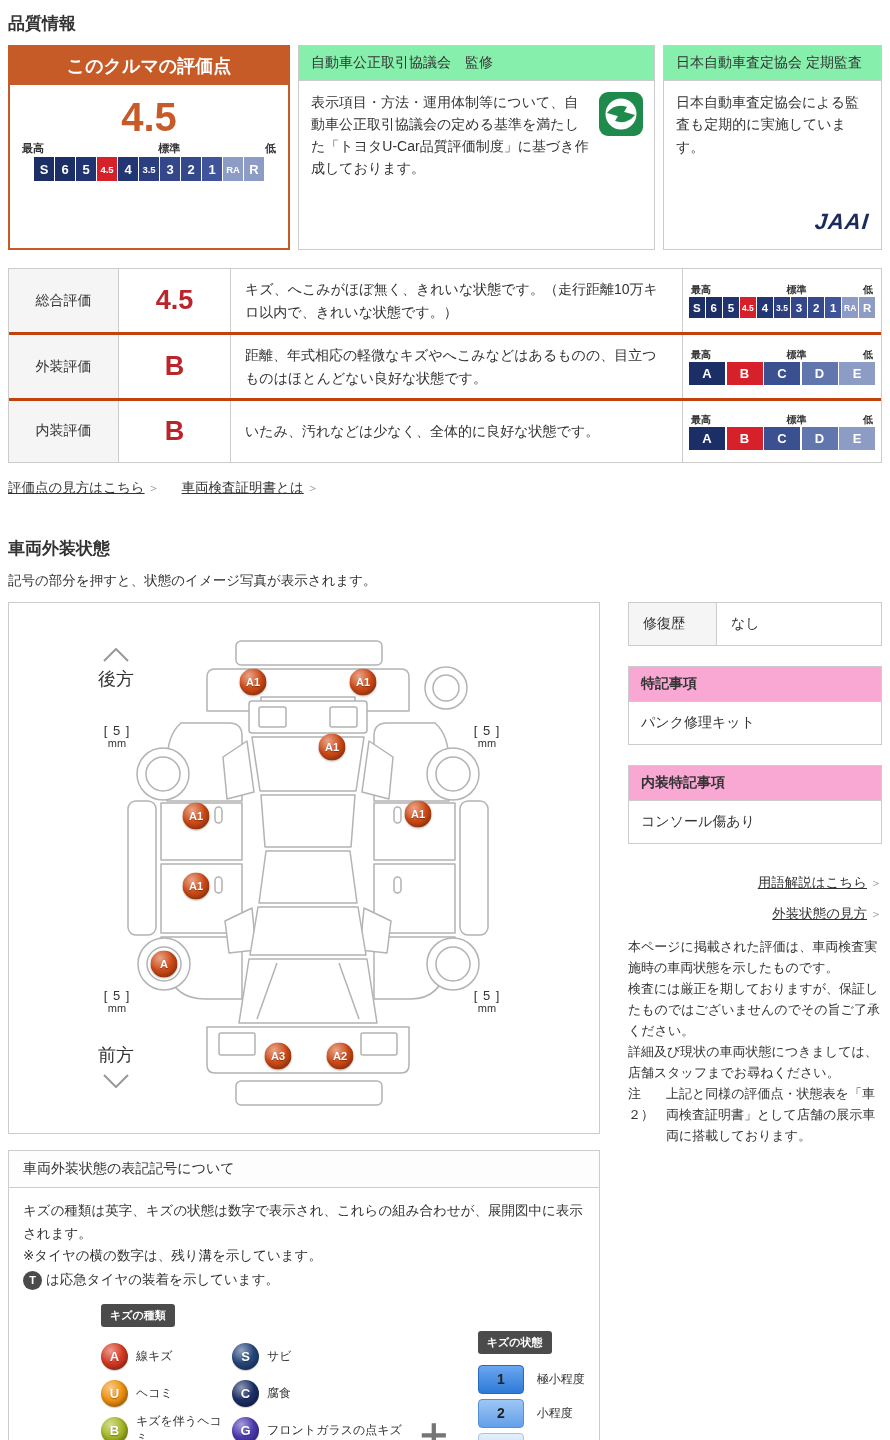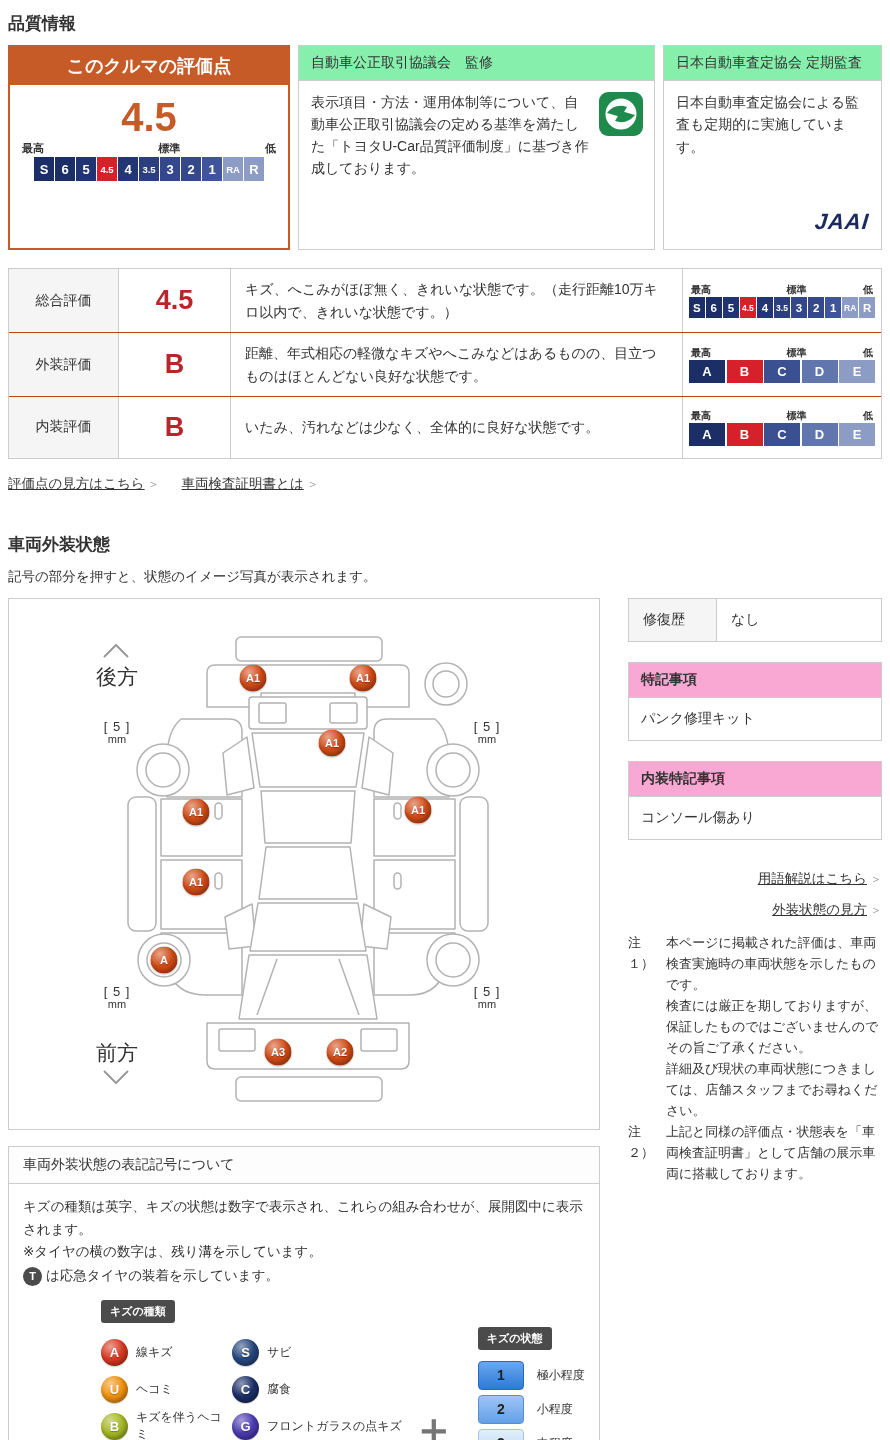--- a/index.html
+++ b/index.html
@@ -30,21 +30,21 @@
   .info-box .hd { background:#86efac; border-bottom:1px solid #ccc; padding:8px 12px; font-size:14px; }
   .box-supervision { width:357px; flex:none; }
   .box-supervision .bd { display:flex; gap:8px; padding:10px 10px 10px 12px; line-height:1.58; }
   .box-supervision .bd .txt { flex:1; }
   .box-audit { flex:1; display:flex; flex-direction:column; }
   .box-audit .bd { padding:10px 12px; line-height:1.6; flex:1; display:flex; flex-direction:column;gap:46px; }
   .jaai { margin-top:auto; align-self:flex-end; font-style:italic; font-weight:bold; font-size:22px; letter-spacing:1px; color:#1a2a5e; transform:skewX(-6deg); }
 
   
   .eval-table { margin-top:18px; border:1px solid #ccc; }
-  .eval-row { display:flex; border-bottom:1px solid #c2410c; min-height:61px; }
+  .eval-row { display:flex; border-bottom:3px solid #c2410c; min-height:61px; }
   .eval-row:last-child { border-bottom:none; }
   .eval-row > div { border-right:1px solid #ccc; }
   .eval-row > div:last-child { border-right:none; }
   .c-label { width:110px; background:#f5f5f5; display:flex; align-items:center; justify-content:center; font-size:14px; flex:none; }
   .c-grade { width:112px; display:flex; align-items:center; justify-content:center; font-size:27px; font-weight:bold; color:#b9252b; flex:none; }
   .c-desc { flex:1; padding:9px 14px; display:flex; align-items:center; line-height:1.6; font-size:14px; }
   .c-scale { width:198px; flex:none; display:flex; flex-direction:column; justify-content:center; padding:4px 6px; }
   .c-scale .scale-labels { font-size:10px; height:14px; margin:0 2px; }
 
   
@@ -52,21 +52,21 @@
   .tlink { color:#333; text-decoration:underline; cursor:pointer; }
   .chev { color:#999; margin-left:3px; text-decoration:none; font-size:12px; }
 
   .sec2-title { margin-top:40px; font-size:17px; font-weight:bold; }
   .sec2-sub { margin-top:12px; font-size:13.5px; }
 
   
   .content-row { display:flex; gap:28px; margin-top:12px; align-items:flex-start; }
   .left-col { width:592px; flex:none; }
   .diagram-box { position:relative; width:592px; height:532px; border:1px solid #ccc; }
-  .dg-label { position:absolute; font-size:21px; color:#333; width:44px; text-align:right; }
+  .dg-label { position:absolute; font-size:18px; color:#333; width:44px; text-align:center; }
   .tread { position:absolute; width:60px; text-align:center; color:#333; }
   .tread .tv { font-size:13px; letter-spacing:1px; }
   .tread .tu { font-size:11px; margin-top:-1px; }
   .marker { position:absolute; width:27px; height:27px; border-radius:50%;
     display:flex; align-items:center; justify-content:center; color:#fff; font-weight:bold; font-size:11px;
     background-color:#cf4a16;
     background-image:radial-gradient(circle at 35% 28%, rgba(255,255,255,.5), rgba(255,255,255,0) 48%);
     box-shadow:inset -2px -3px 4px rgba(0,0,0,.3), 0 1px 2px rgba(0,0,0,.25);
     transform:translate(-50%,-50%); cursor:pointer; text-shadow:0 1px 1px rgba(0,0,0,.35); }
 
@@ -433,21 +433,20 @@
       <div class="note-box">
         <div class="hd">内装特記事項</div>
         <div class="bd">コンソール傷あり</div>
       </div>
       <div class="side-links">
         <div><a class="tlink">用語解説はこちら</a><span class="chev">＞</span></div>
         <div><a class="tlink">外装状態の見方</a><span class="chev">＞</span></div>
       </div>
       <div class="notes">
         <div class="note-item">
-          <span class="nl">注１）</span>
           <span class="nt">
             <span>本ページに掲載された評価は、車両検査実施時の車両状態を示したものです。</span><br>
             <span>検査には厳正を期しておりますが、保証したものではございませんのでその旨ご了承ください。</span><br>
             <span>詳細及び現状の車両状態につきましては、店舗スタッフまでお尋ねください。</span>
           </span>
         </div>
         <div class="note-item">
           <span class="nl">注２）</span>
           <span class="nt">上記と同様の評価点・状態表を「車両検査証明書」として店舗の展示車両に搭載しております。</span>
         </div>

